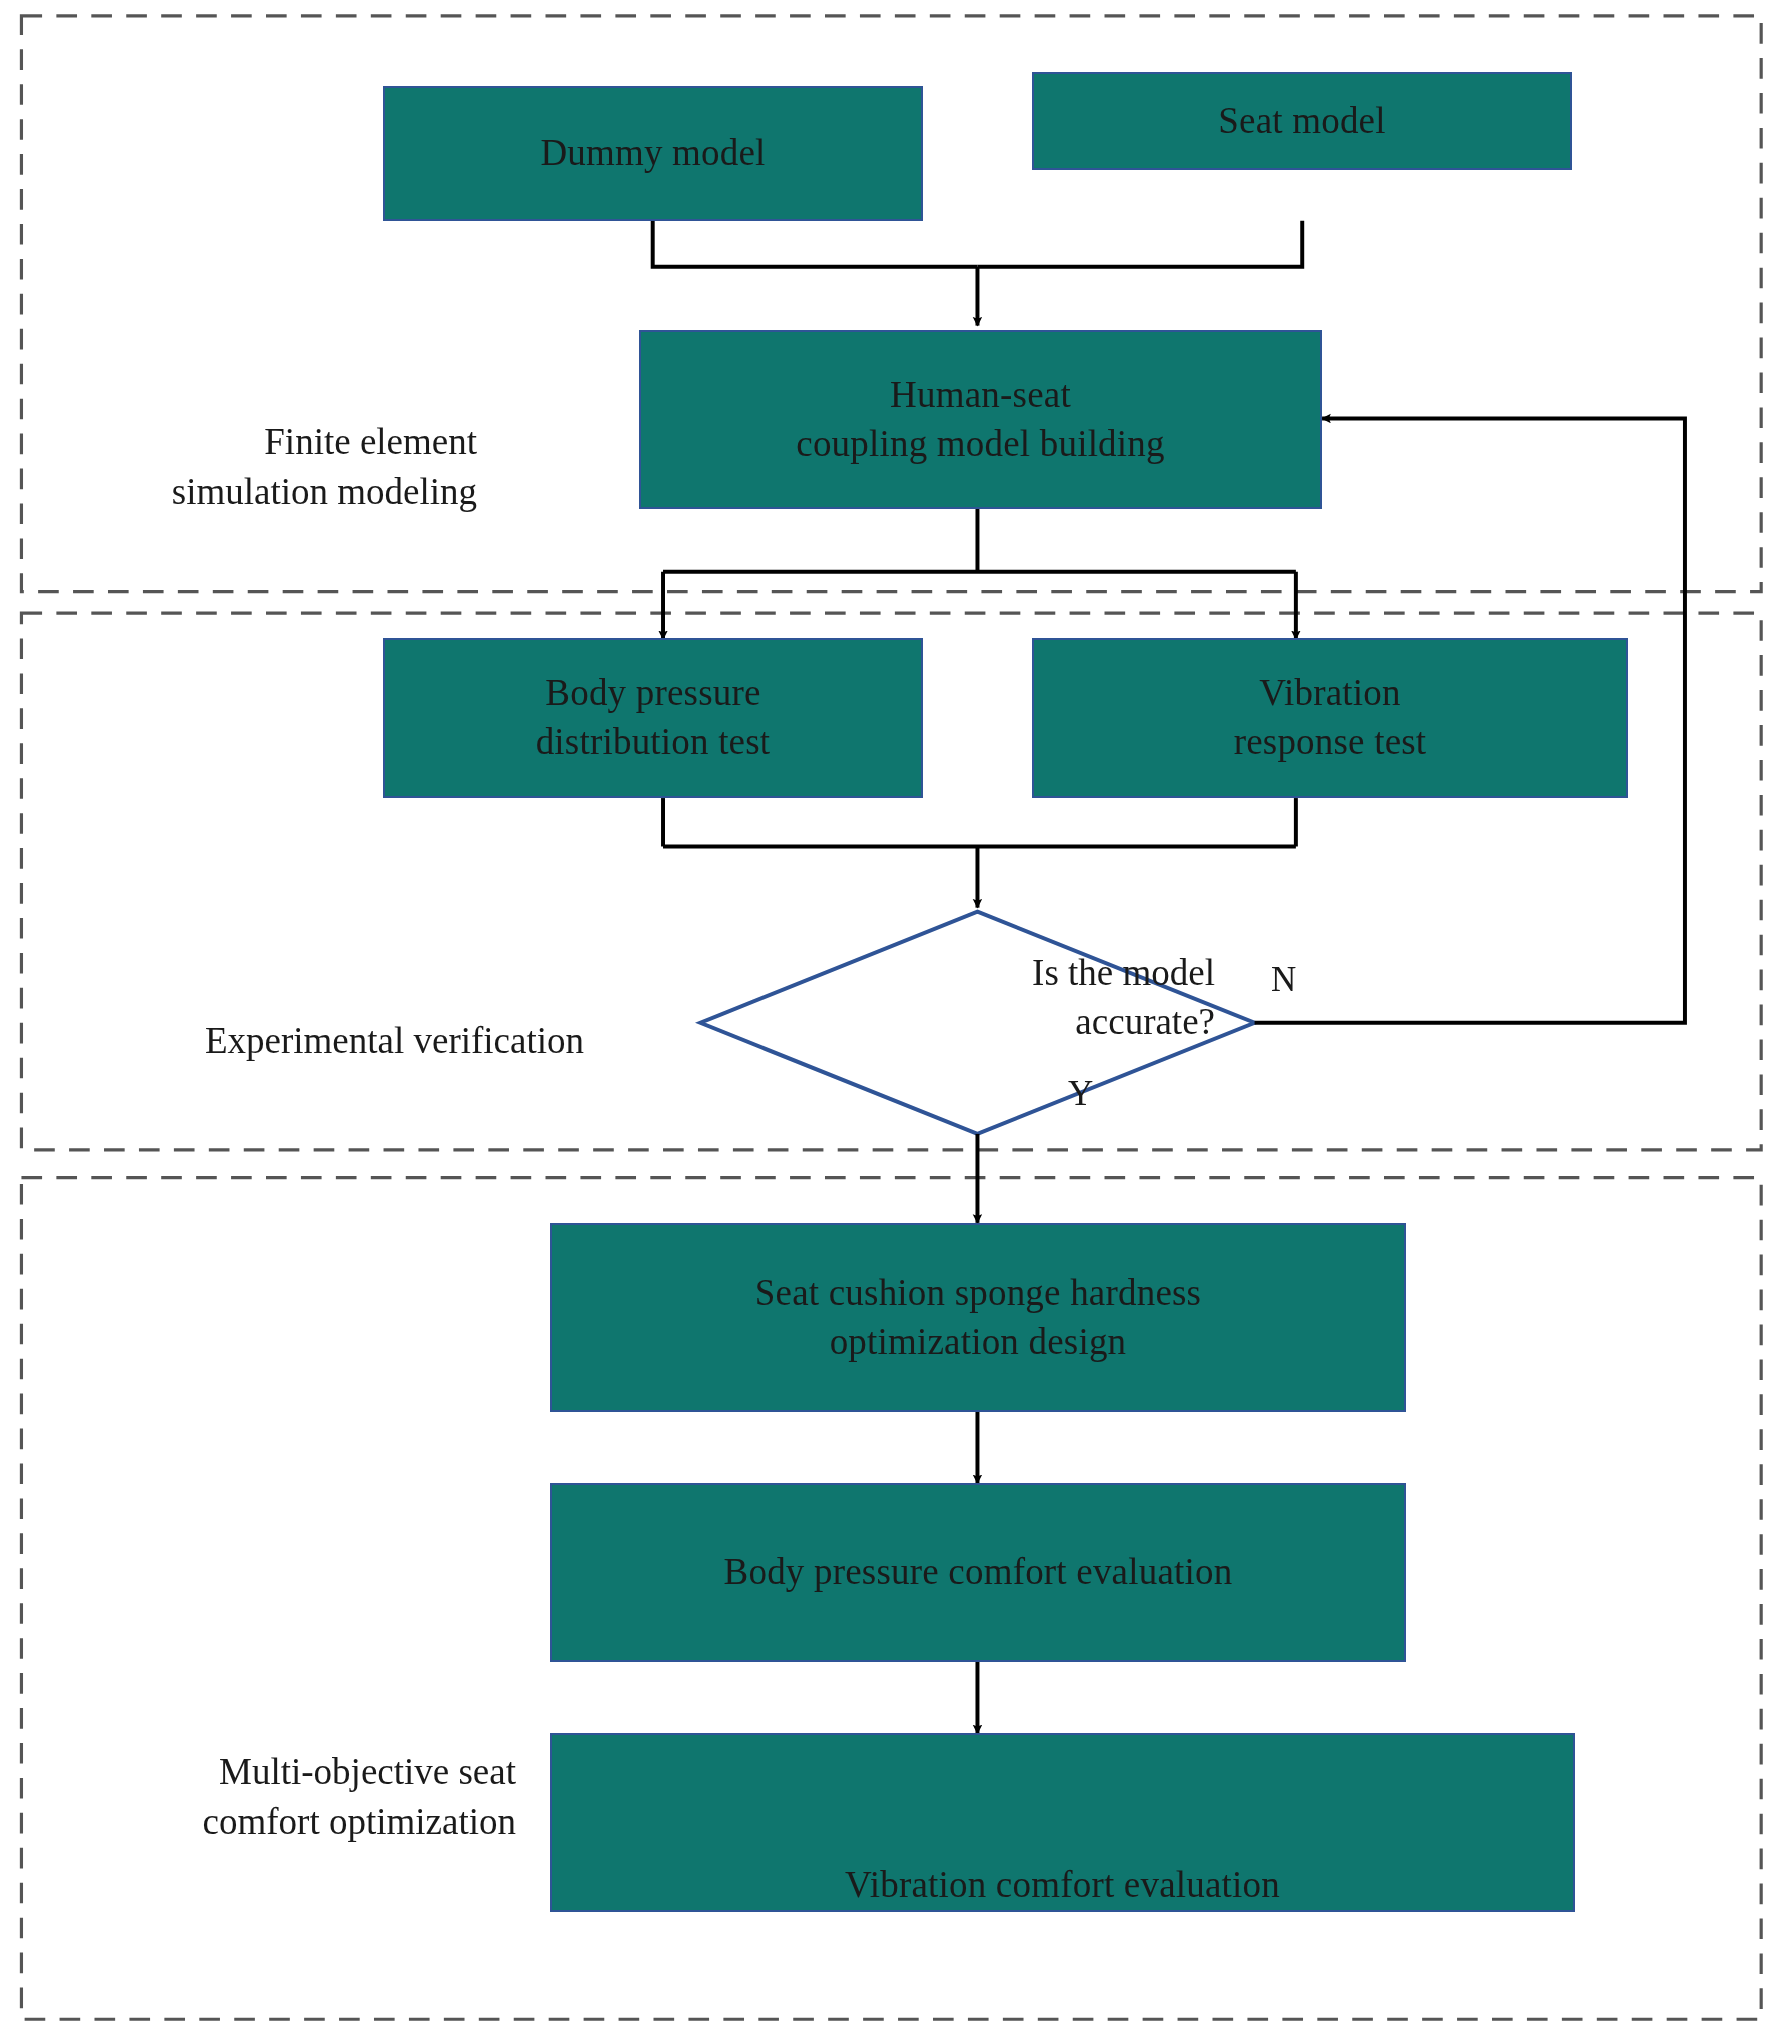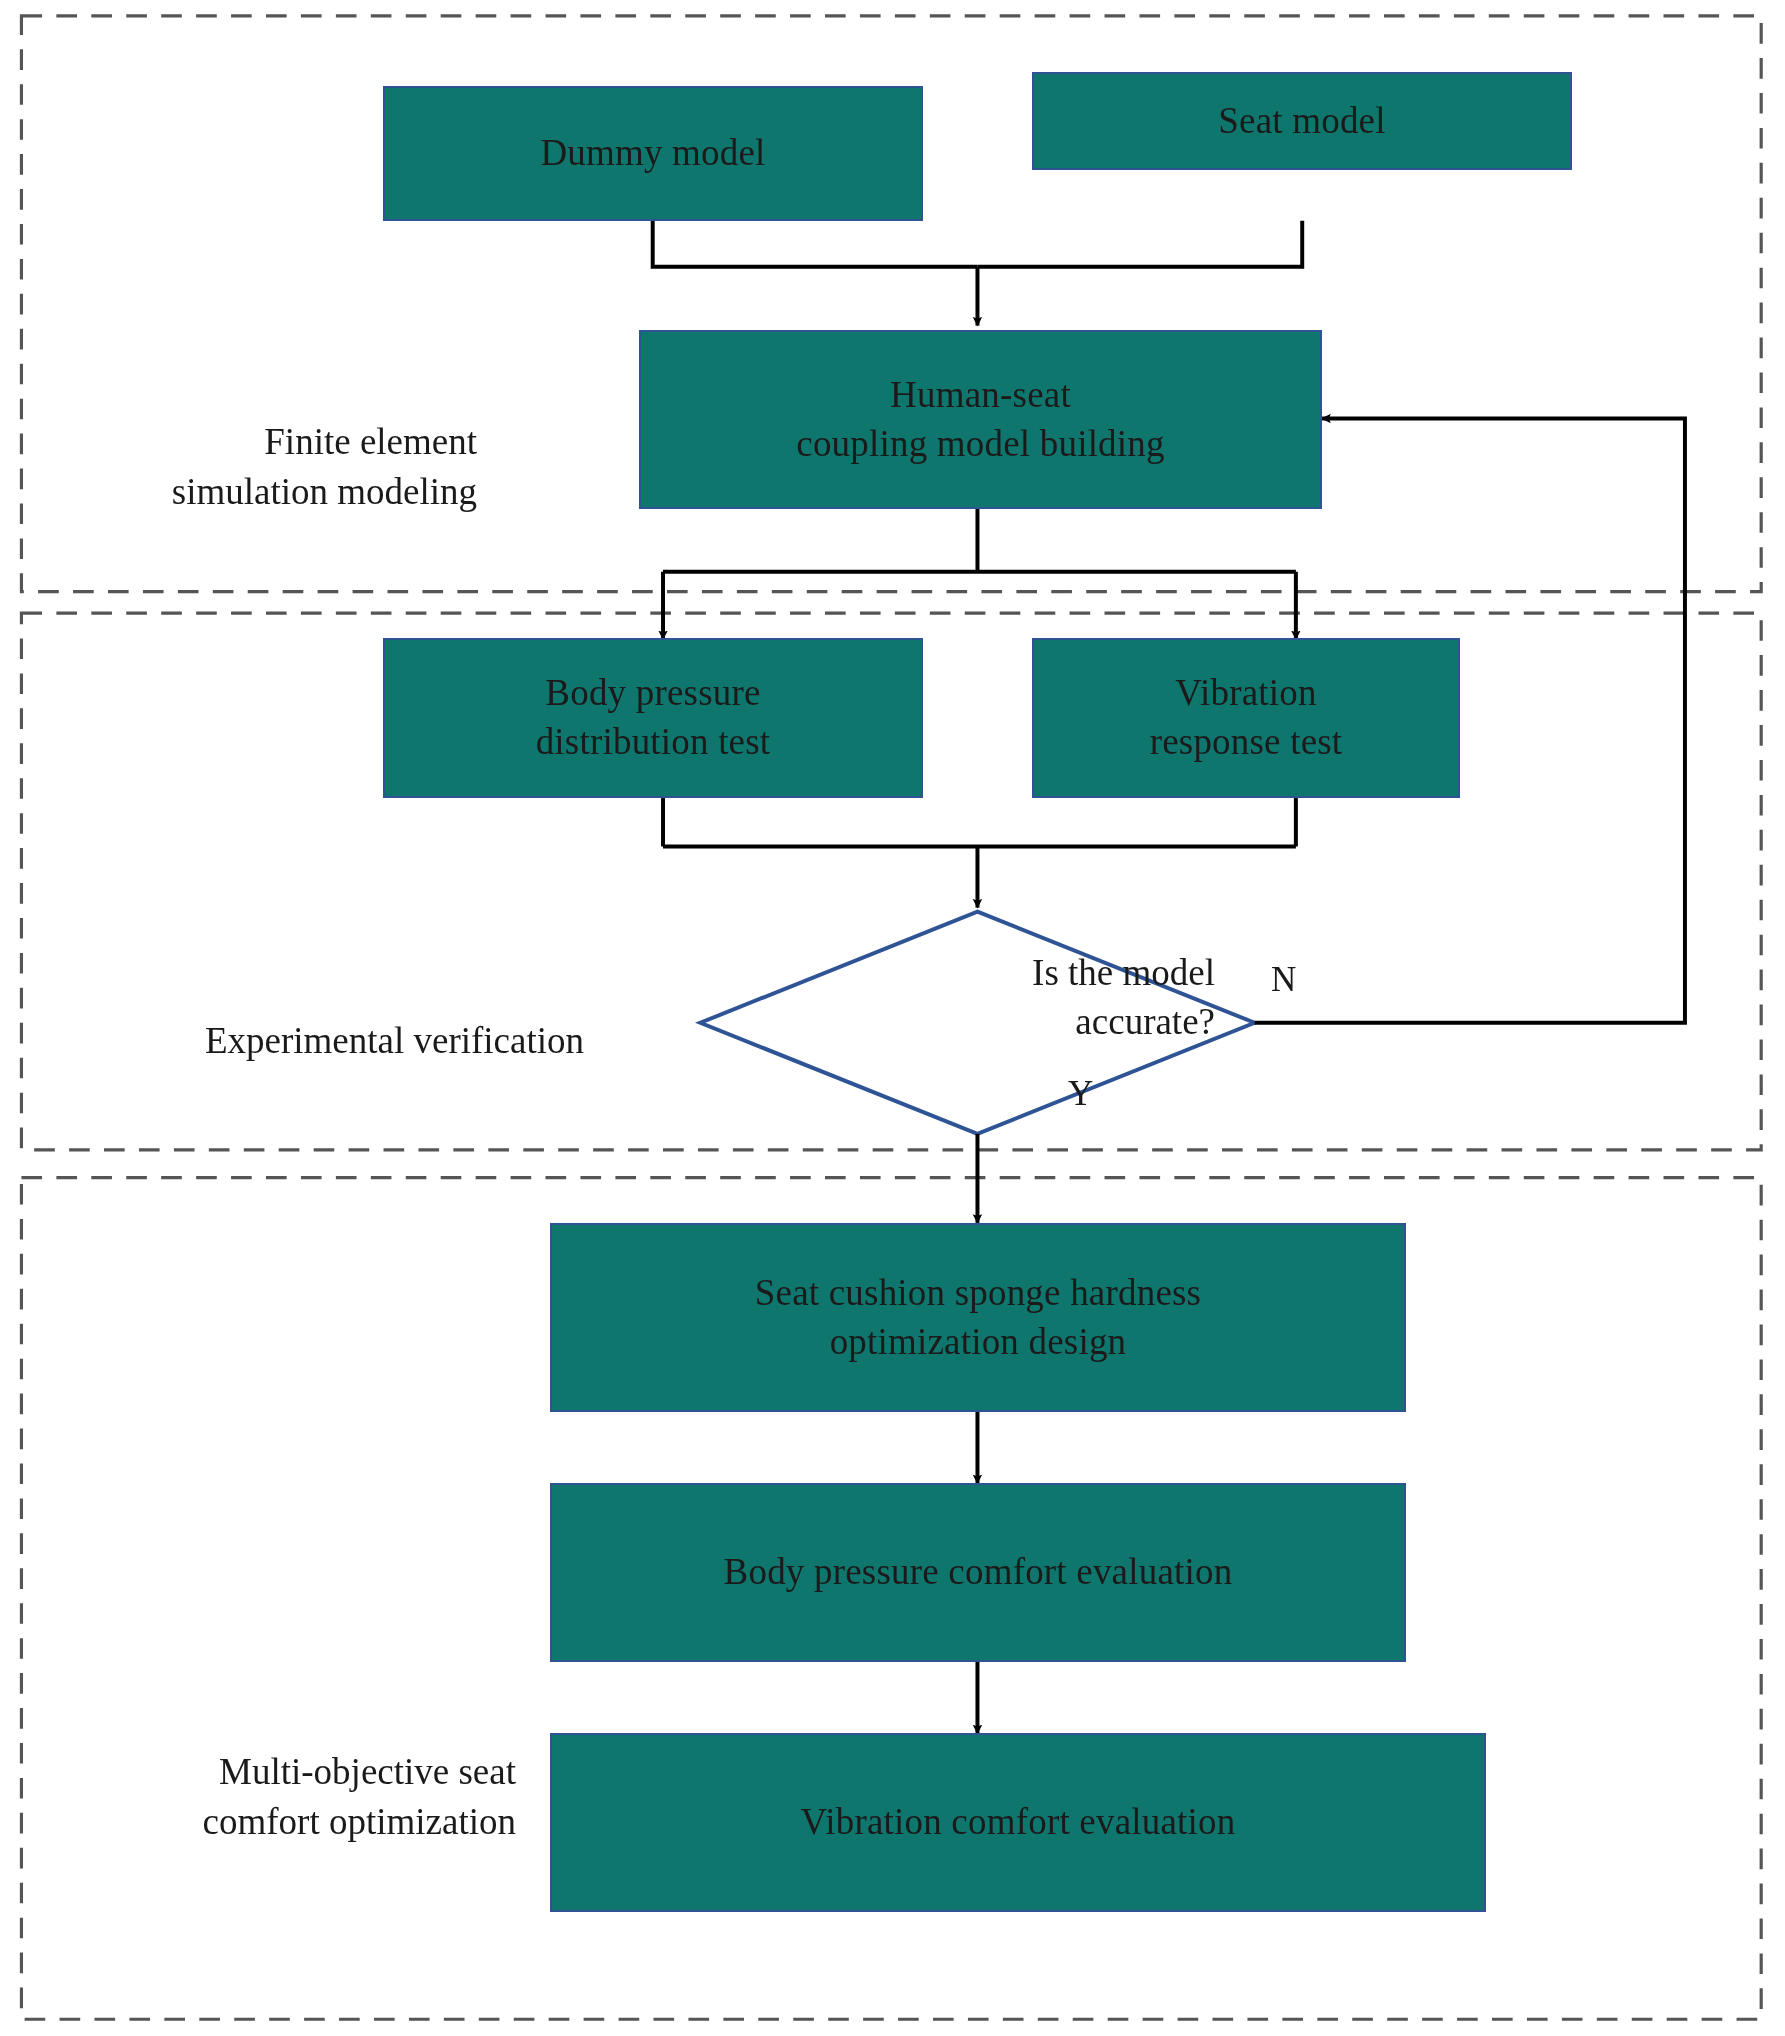--- a/index.html
+++ b/index.html
@@ -133,39 +133,39 @@
   <div class="node" style="left:639px; top:330px; width:683px; height:179px; white-space:pre-line;">
     <span>Human-seat
 coupling model building</span>
   </div>
 
   <div class="node" style="left:383px; top:638px; width:540px; height:160px; white-space:pre-line;">
     <span>Body pressure
 distribution test</span>
   </div>
 
-  <div class="node" style="left:1032px; top:638px; width:428px; height:160px; white-space:pre-line;">
+  <div class="node" style="left:1032px; top:638px; width:596px; height:160px; white-space:pre-line;">
     <span>Vibration
 response test</span>
   </div>
 
   <div class="diamond-text" style="left:739px; top:949px; width:476px;">Is the model
 accurate?</div>
 
   <div class="edge-label" style="left:1271px; top:962px;">N</div>
 
   <div class="edge-label" style="left:1068px; top:1076px;">Y</div>
 
   <div class="node" style="left:550px; top:1223px; width:856px; height:189px; white-space:pre-line;">
     <span>Seat cushion sponge hardness
 optimization design</span>
   </div>
 
   <div class="node" style="left:550px; top:1483px; width:856px; height:179px;">
     <span>Body pressure comfort evaluation</span>
   </div>
 
-  <div class="node" style="left:550px; top:1733px; width:936px; height:179px;">
+  <div class="node" style="left:550px; top:1733px; width:1025px; height:179px;align-items:flex-end;">
     <span>Vibration comfort evaluation</span>
   </div>
 
 </div>
 
 
 </body></html>

